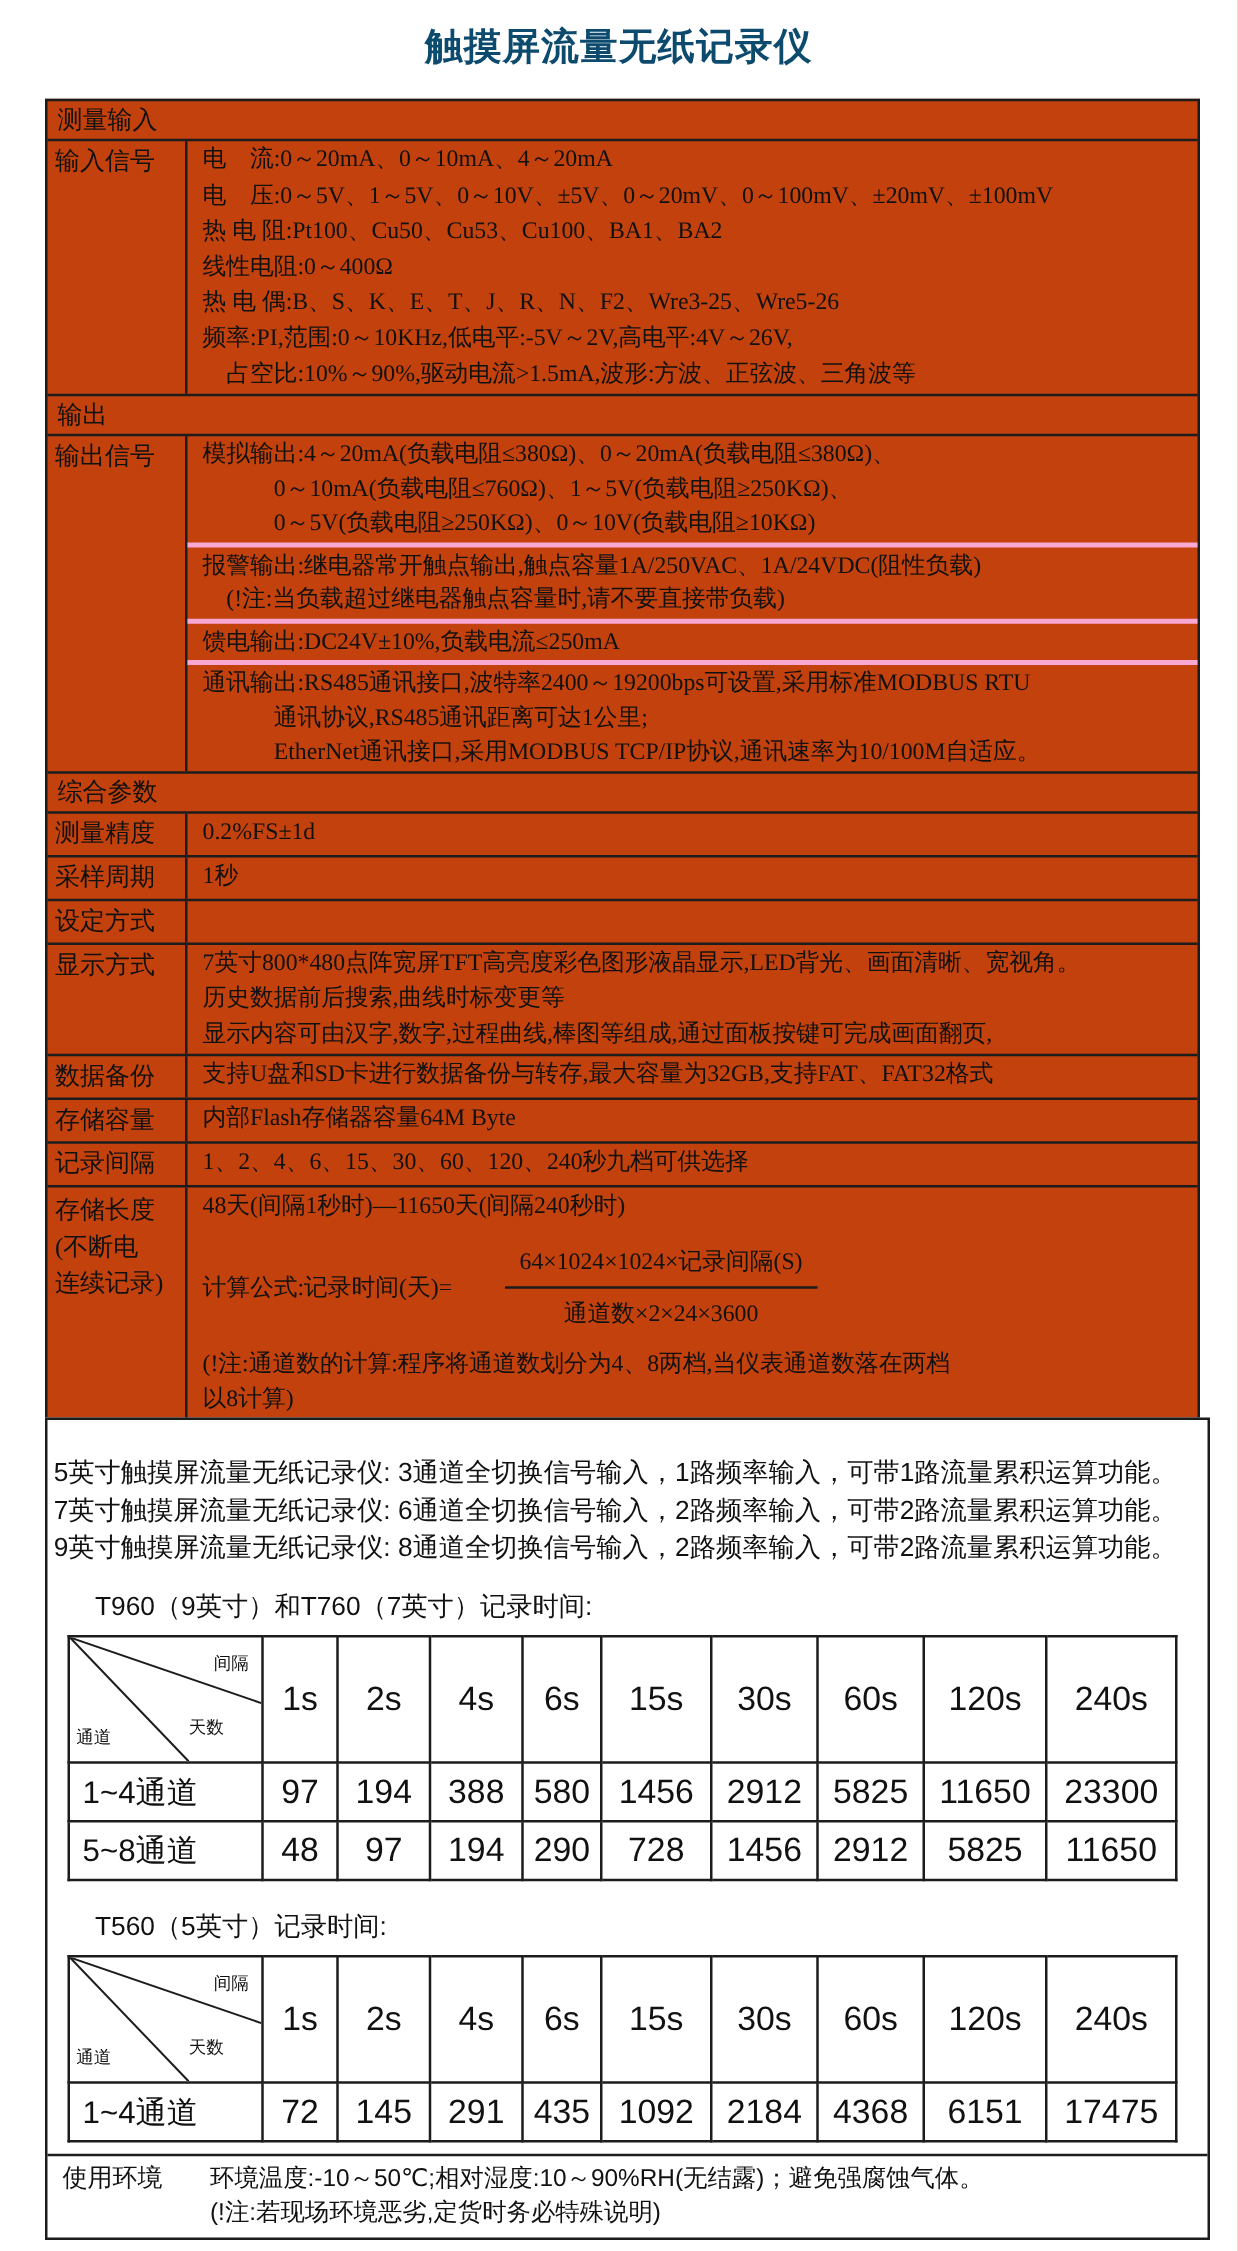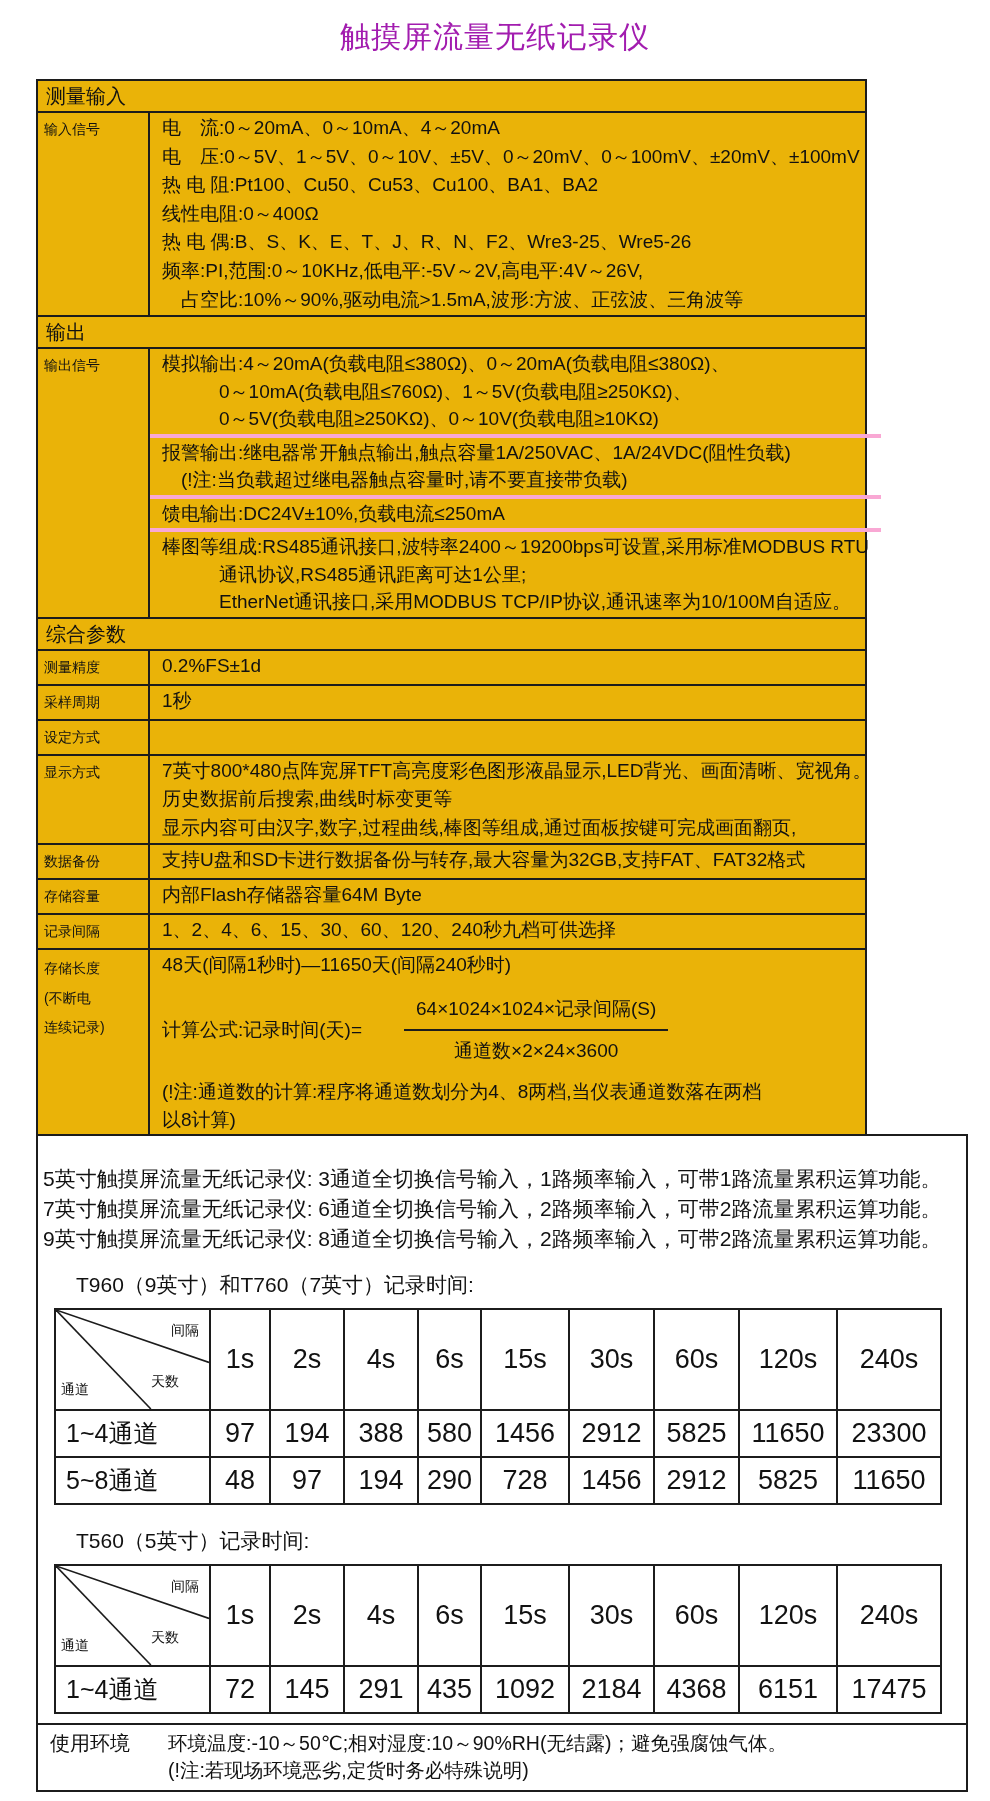--- a/index.html
+++ b/index.html
@@ -1,27 +1,27 @@
 <!DOCTYPE html>
 <html><head>
 <meta charset="utf-8">
 <style>
   * { margin:0; padding:0; box-sizing:border-box; }
   html,body { background:#fff; }
   body { width:990px; font-family:"Liberation Sans","DejaVu Sans",sans-serif; color:#111; }
   .page { position:relative; width:990px; height:1801px; background:#fff; overflow:hidden; }
 
-  .doc-title { text-align:center; padding-top:17px; font-size:30px; font-weight:normal; letter-spacing:1px; color:#a21caf; }
+  .doc-title { text-align:center; padding-top:17px; font-size:30px; font-weight:bold; letter-spacing:1px; color:#0c4a6e; }
 
   
-  .spec-table { margin:21px 0 0 36px; width:831px; border:2px solid #1c1c1c; background:#eab308; }
+  .spec-table { margin:21px 0 0 36px; width:924px; border:2px solid #1c1c1c; background:#c2410c;font-family:Liberation Serif, serif; }
   .sec-header { font-size:20px; line-height:28px; padding:1px 8px; }
   .bt2 { border-top:2px solid #1c1c1c; }
   .spec-row { display:flex; }
-  .spec-label { flex:none; width:112px; border-right:2px solid #1c1c1c; padding:2px 6px; font-size:14px; line-height:29px; }
+  .spec-label { flex:none; width:112px; border-right:2px solid #1c1c1c; padding:2px 6px; font-size:20px; line-height:29px; }
   .spec-content { flex:1; padding:1px 12px; font-size:19px; }
   .spec-content .line { line-height:28.6px; white-space:pre; }
   .spec-content.np { padding:0;border-radius:19px; }
   .sub { padding:1px 12px; }
   .sub + .sub { border-top:4px solid #f9a8d4; }
   .sub .line { line-height:27.5px; }
 
   
   .stor-label { line-height:29.5px; padding-top:4px; }
   .formula { display:flex; align-items:center; margin:16px 0 14px 0; font-size:19px; }
@@ -89,21 +89,21 @@
           <div class="line">　　　0～5V(负载电阻≥250KΩ)、0～10V(负载电阻≥10KΩ)</div>
         </div>
         <div class="sub">
           <div class="line">报警输出:继电器常开触点输出,触点容量1A/250VAC、1A/24VDC(阻性负载)</div>
           <div class="line">　(!注:当负载超过继电器触点容量时,请不要直接带负载)</div>
         </div>
         <div class="sub">
           <div class="line">馈电输出:DC24V±10%,负载电流≤250mA</div>
         </div>
         <div class="sub">
-          <div class="line">棒图等组成:RS485通讯接口,波特率2400～19200bps可设置,采用标准MODBUS RTU</div>
+          <div class="line">通讯输出:RS485通讯接口,波特率2400～19200bps可设置,采用标准MODBUS RTU</div>
           <div class="line">　　　通讯协议,RS485通讯距离可达1公里;</div>
           <div class="line">　　　EtherNet通讯接口,采用MODBUS TCP/IP协议,通讯速率为10/100M自适应。</div>
         </div>
       </div>
     </div>
 
     <div class="sec-header bt2">综合参数</div>
 
     <div class="spec-row bt2">
       <div class="spec-label">测量精度</div>

